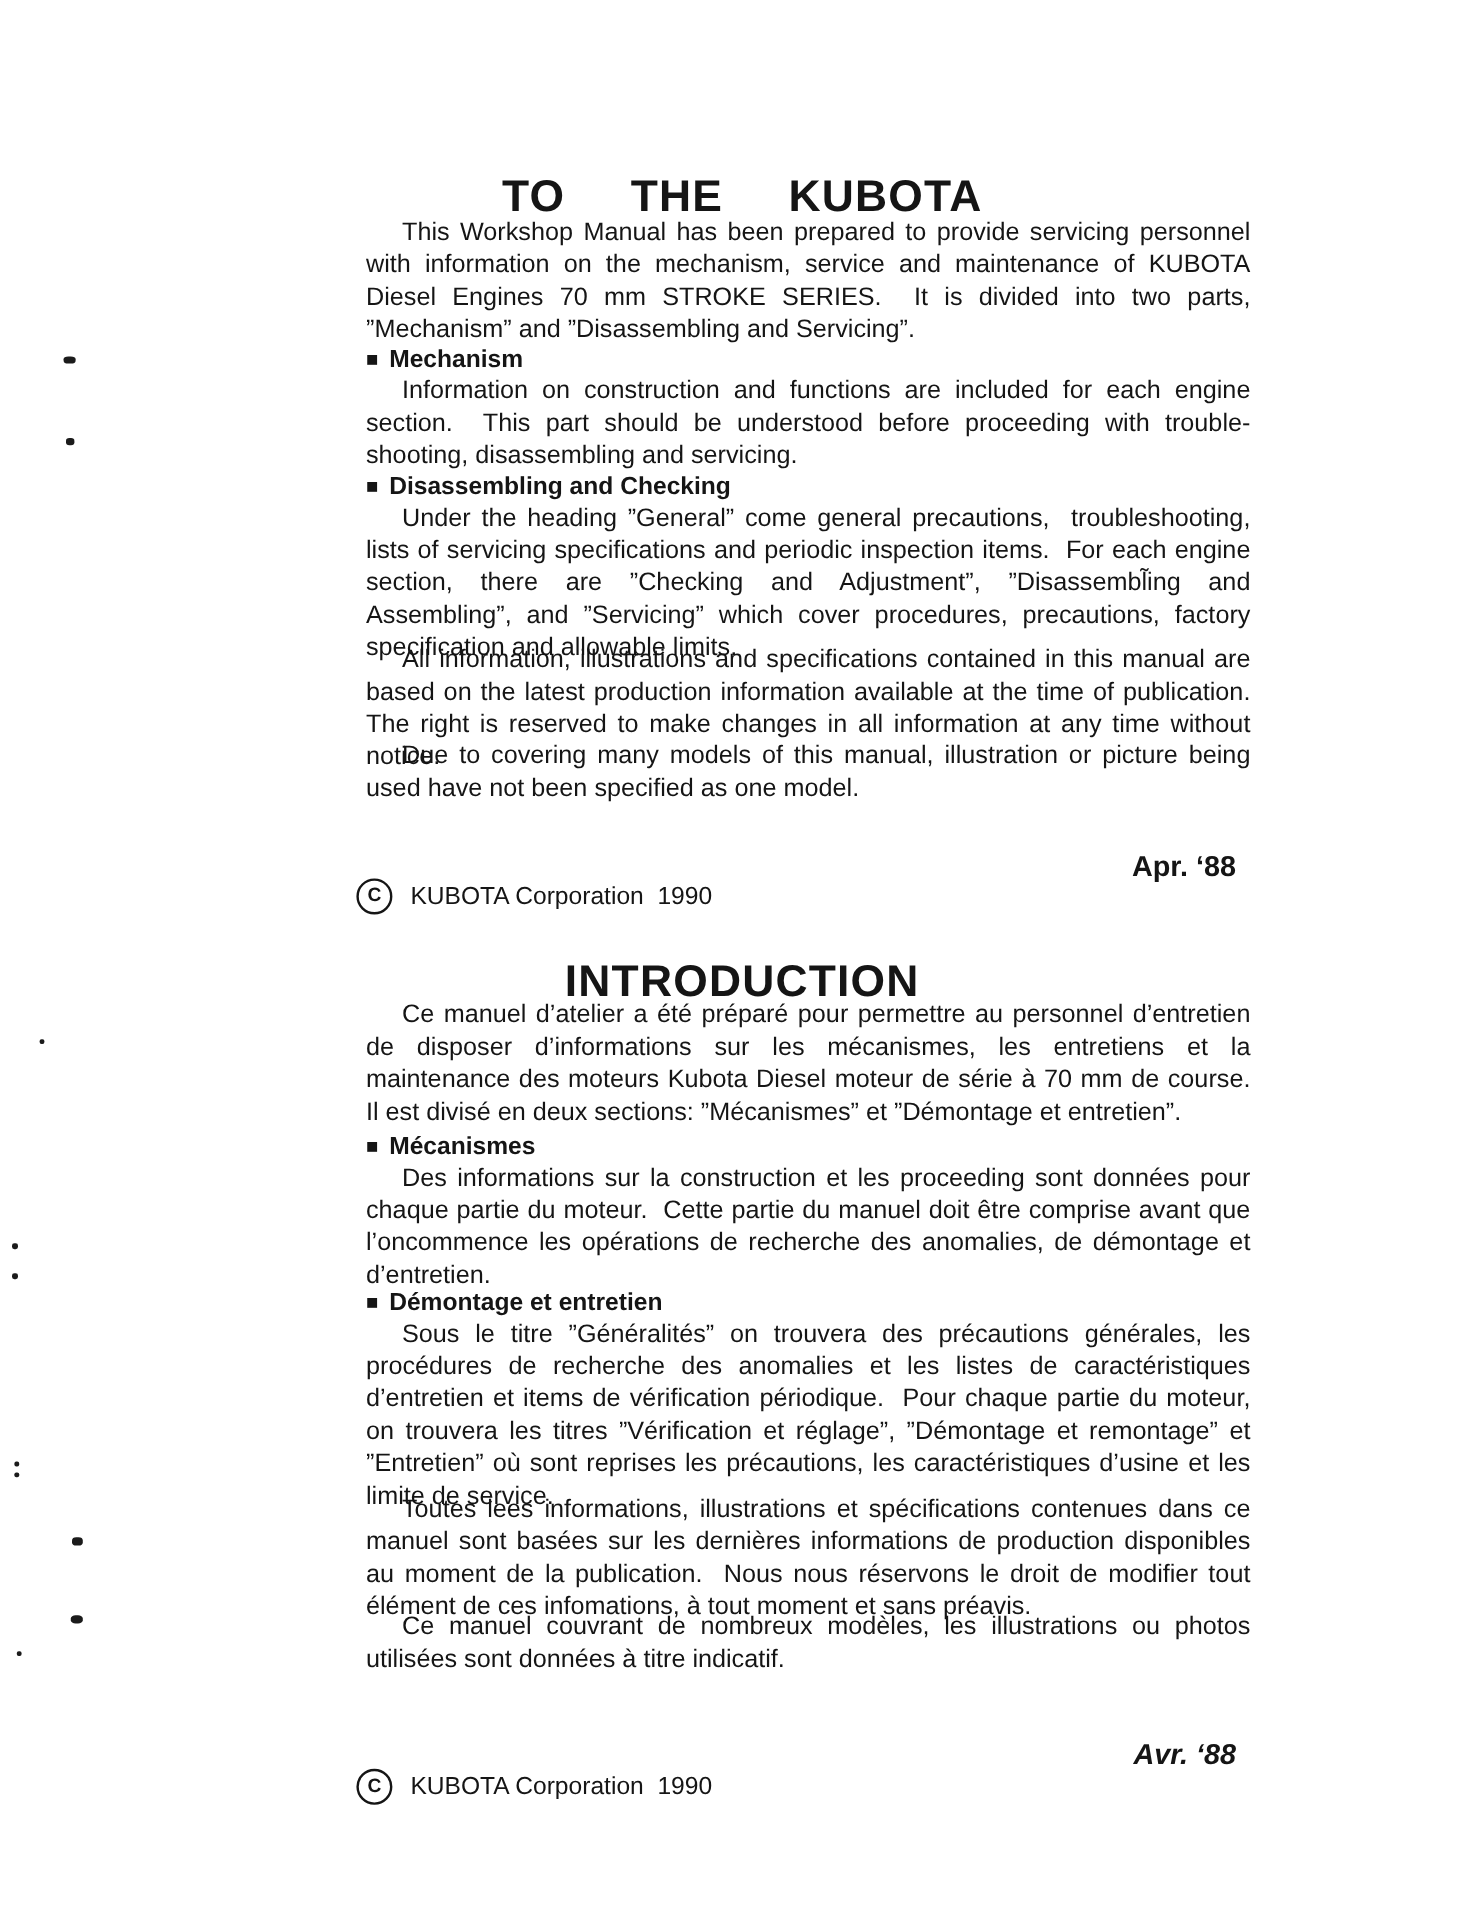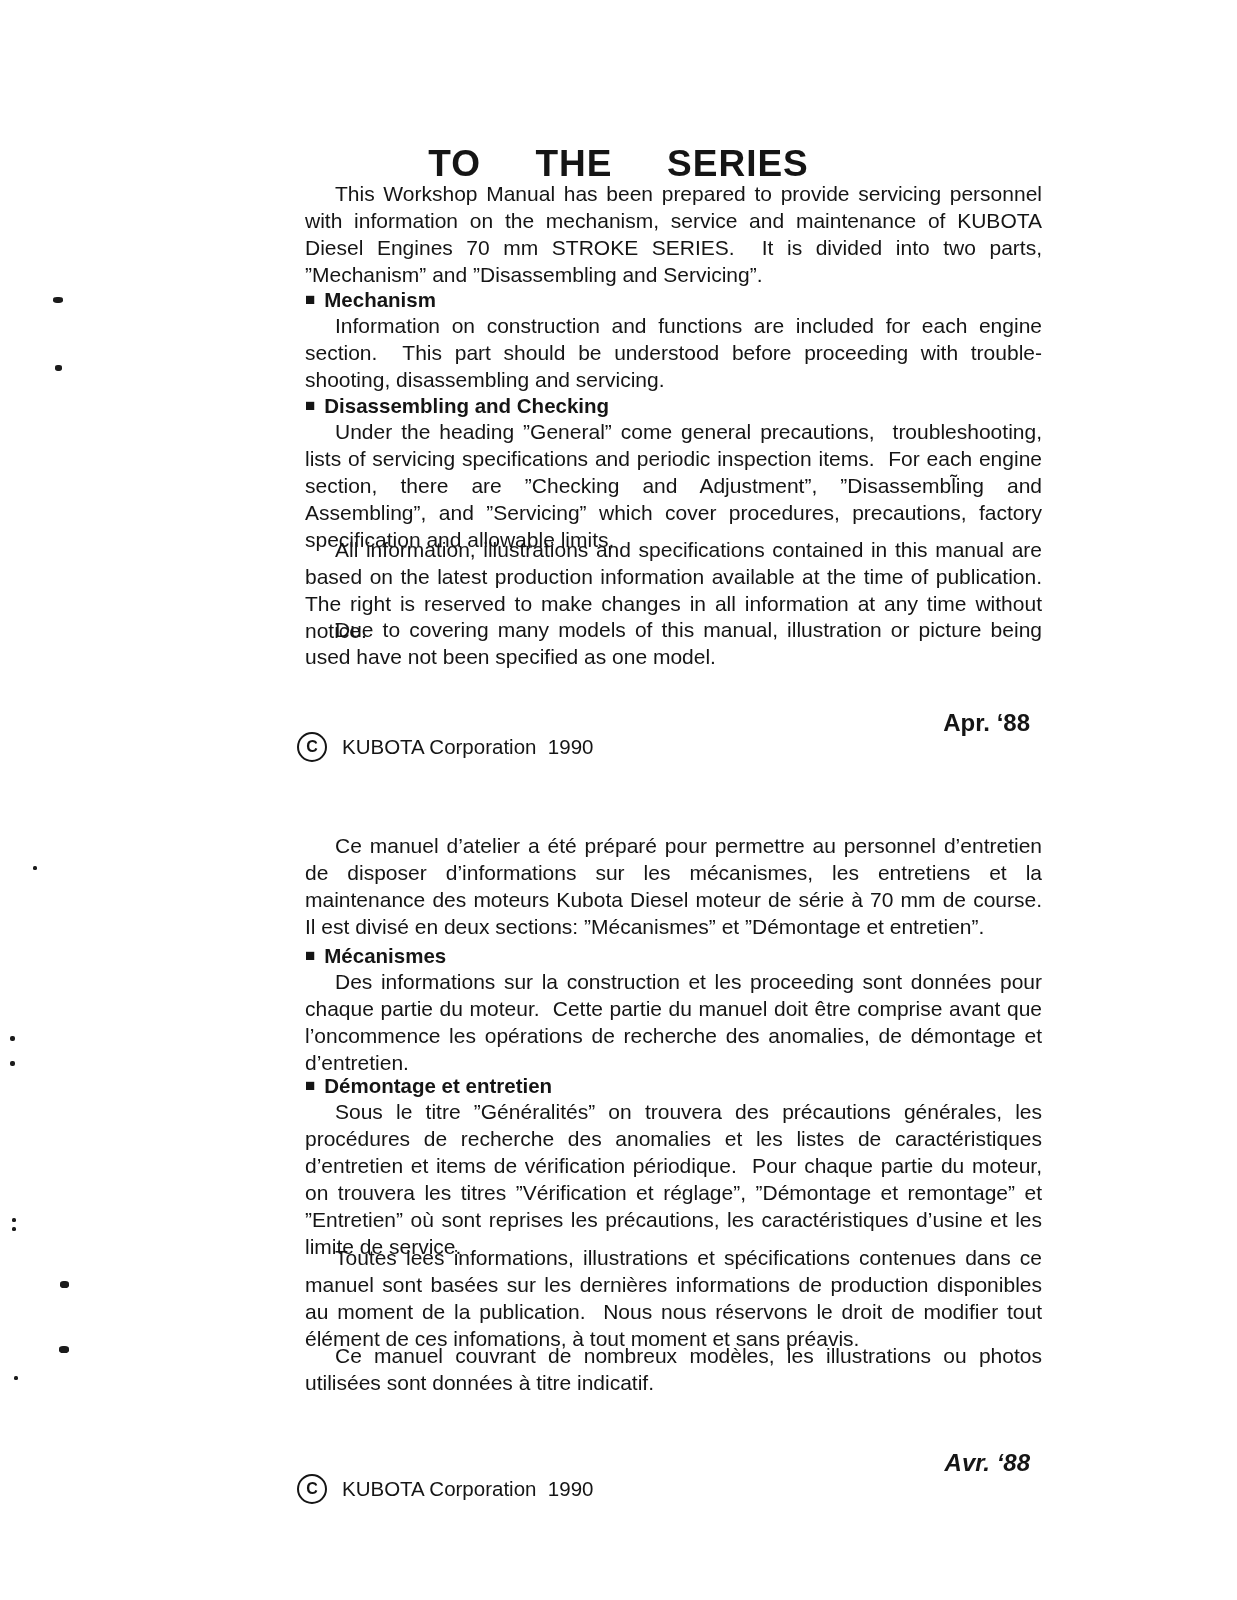--- a/index.html
+++ b/index.html
@@ -68,21 +68,21 @@
     flex:0 0 auto;
   }
   .copytext { white-space:pre-wrap; }
   .speck { position:absolute; background:#1b1b1b; border-radius:40%; }
 </style>
 </head>
 <body>
 
 <div class="sheet">
 
-  <h1 class="title" style="top:118px;">TO  THE  SERIES</h1>
+  <h1 class="title" style="top:118px;">TO  THE  KUBOTA</h1>
 
   <div class="block" style="top:180px;">
     <p class="body">This Workshop Manual has been prepared to provide servicing personnel with information on the mechanism, service and maintenance of KUBOTA Diesel Engines 70 mm STROKE SERIES.  It is divided into two parts, ”Mechanism” and ”Disassembling and Servicing”.</p>
   </div>
 
   <div class="block" style="top:288px;">
     <h2 class="heading">
       <span class="sq">■</span>
       <span>Mechanism</span>
     </h2>
@@ -112,20 +112,21 @@
     <p class="date">Apr. ‘88</p>
   </div>
 
   <div class="block" style="top:732px; left:297px;">
     <div class="copyline">
       <span class="copyc">C</span>
       <span class="copytext">KUBOTA Corporation  1990</span>
     </div>
   </div>
 
+  <h1 class="title" style="top:772px; word-spacing:normal;">INTRODUCTION</h1>
 
   <div class="block" style="top:832px;">
     <p class="body">Ce manuel d’atelier a été préparé pour permettre au personnel d’entretien de disposer d’informations sur les mécanismes, les entretiens et la maintenance des moteurs Kubota Diesel moteur de série à 70 mm de course.  Il est divisé en deux sections: ”Mécanismes” et ”Démontage et entretien”.</p>
   </div>
 
   <div class="block" style="top:944px;">
     <h2 class="heading">
       <span class="sq">■</span>
       <span>Mécanismes</span>
     </h2>

